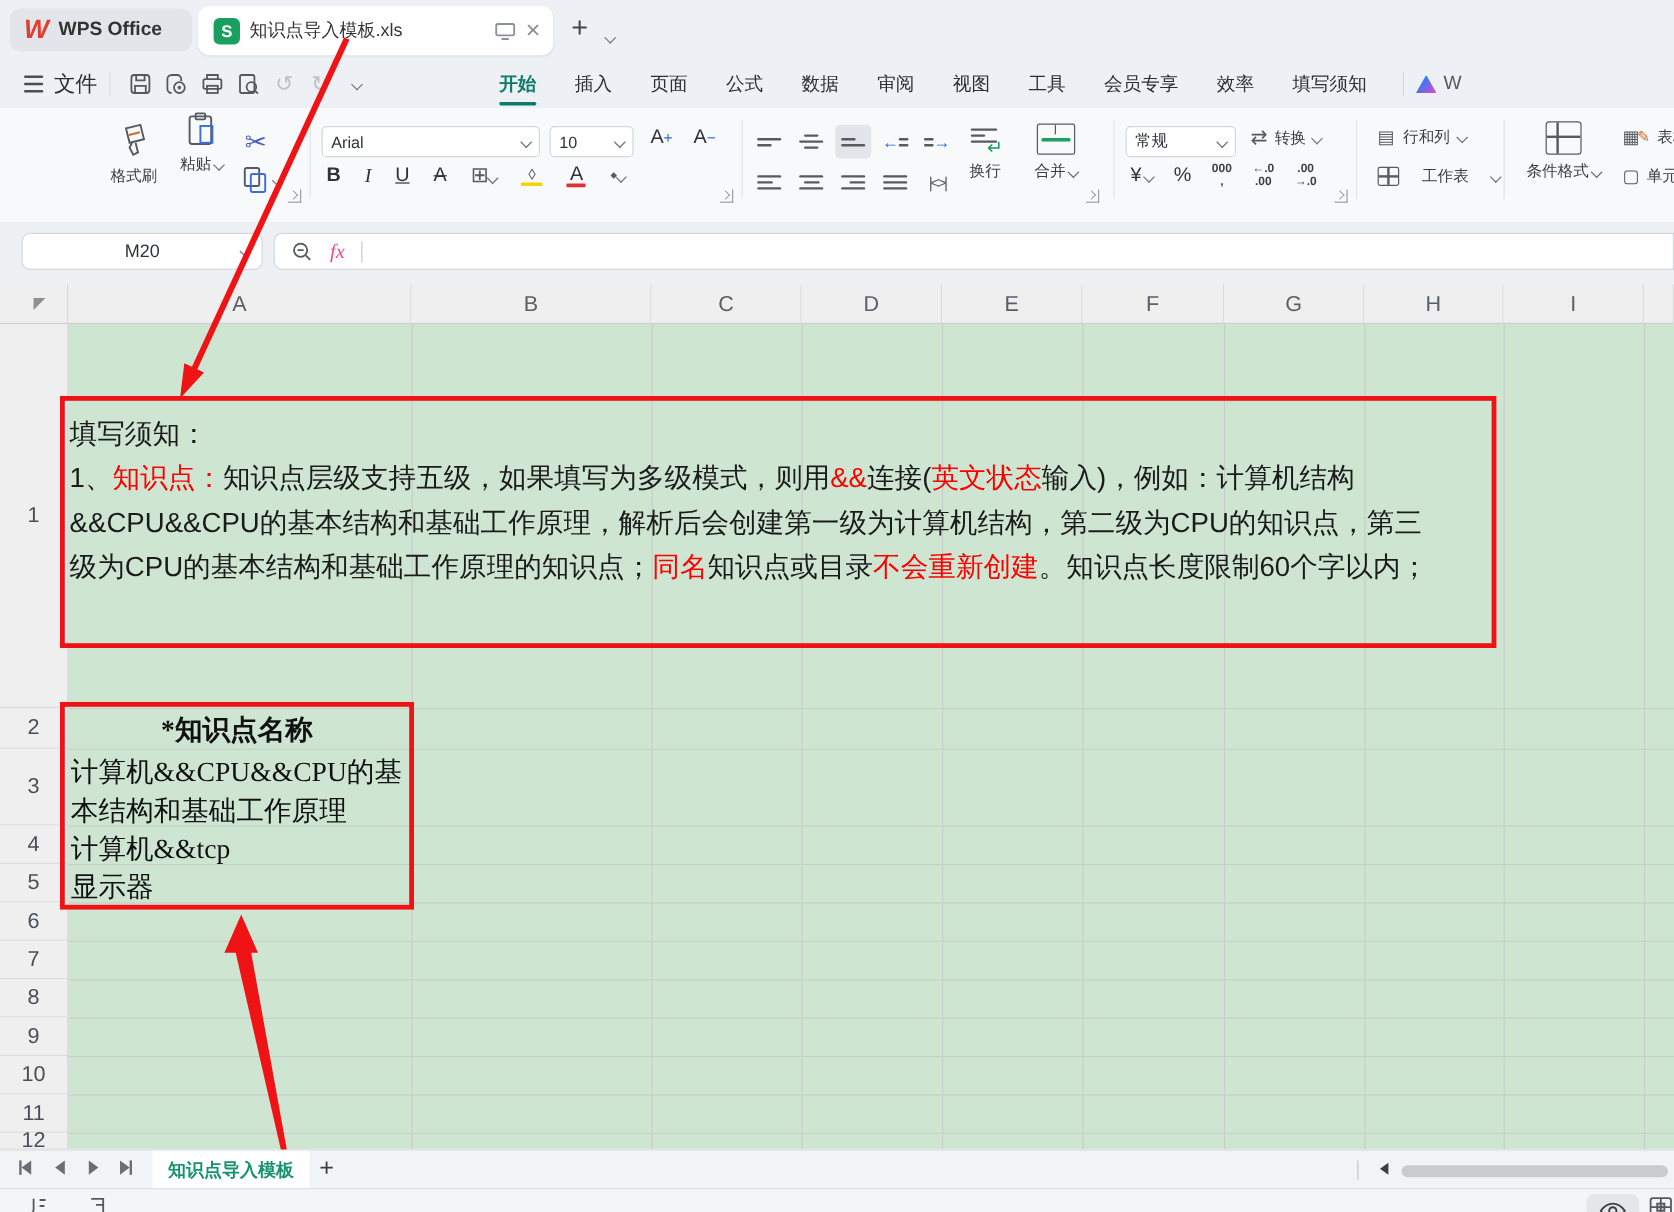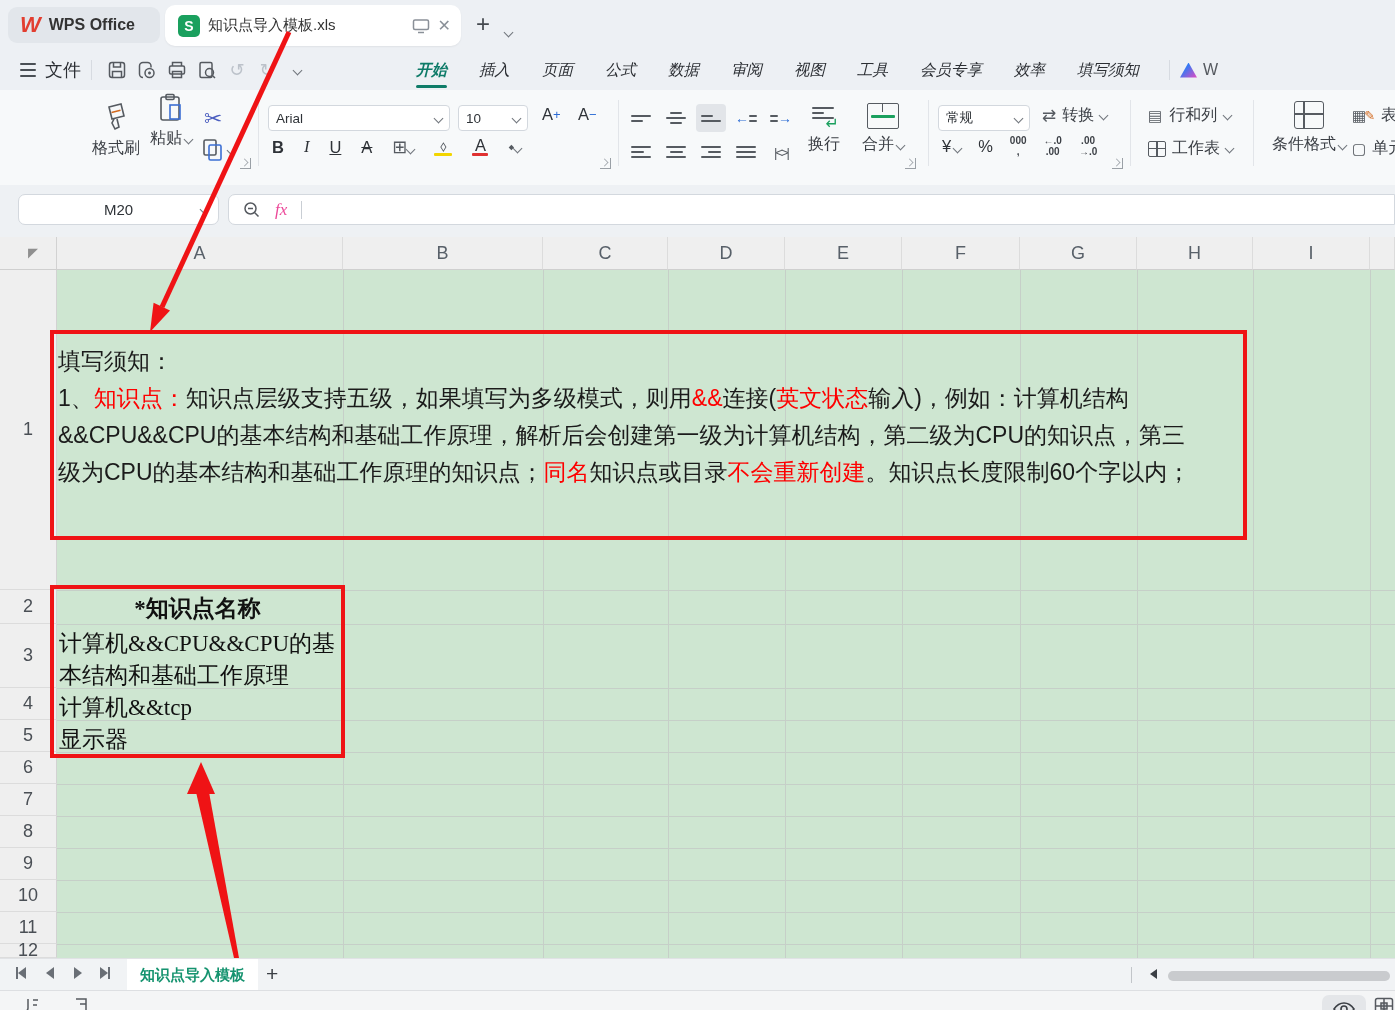--- a/index.html
+++ b/index.html
@@ -23,39 +23,39 @@
   .newtab{left:476px;top:12px;font-size:24px;color:#45494f;line-height:1;}
   .chev{display:inline-block;width:6px;height:6px;border-right:1.6px solid #70757c;border-bottom:1.6px solid #70757c;transform:rotate(45deg);}
   
   .menurow{left:0;top:50px;width:1395px;height:40px;background:#edf0f4;display:flex;align-items:center;}
   .hamb{margin-left:20px;width:16px;display:flex;flex-direction:column;gap:4px;}
   .hamb i{height:2px;background:#4a4f55;border-radius:1px;}
   .file-lbl{margin-left:9px;font-size:18px;color:#2b2e33;}
   .vdiv{width:1px;height:20px;background:#d7dbe1;margin:0 10px;}
   .qicon{width:30px;height:28px;display:flex;align-items:center;justify-content:center;color:#55595f;}
   .qicon.dis{color:#bcc2ca;}
-  .menu-tabs{display:flex;align-items:center;gap:0;margin-left:88px;font-style:italic;}
+  .menu-tabs{display:flex;align-items:center;gap:0;margin-left:88px;}
   .menu-tab{position:relative;padding:0 16px;font-size:15.5px;color:#2b2e33;height:40px;display:flex;align-items:center;white-space:nowrap;}
   .menu-tab.active{color:#0e7b68;font-weight:bold;}
   .menu-tab.active::after{content:"";position:absolute;left:16px;right:16px;bottom:2px;height:3px;background:#0e7b68;border-radius:2px;}
   .ai-logo{width:17px;height:15px;clip-path:polygon(50% 0,100% 100%,0 100%);background:linear-gradient(135deg,#2f7bf5 30%,#e649c0);}
   
   .ribbon{left:0;top:90px;width:1395px;height:95px;background:#f7f9fa;border-bottom:1px solid #e2e5e9;}
   .rsep{position:absolute;top:10px;width:1px;height:66px;background:#e2e5e9;}
   .rbtn{position:absolute;display:flex;flex-direction:column;align-items:center;gap:5px;font-size:13px;color:#3b3f45;}
   .rrow{position:absolute;display:flex;align-items:center;}
   .rsel{display:flex;align-items:center;justify-content:space-between;background:#fff;border:1px solid #d3d8de;border-radius:4px;padding:0 7px;font-size:13.5px;color:#2f3338;height:26px;box-sizing:border-box;}
   .glyph{font-size:16.5px;color:#2f3338;}
   .ubar{display:block;height:3px;margin-top:1px;border-radius:1px;}
   .bars{display:flex;flex-direction:column;gap:3px;}
   .bars i{display:block;height:2px;background:#565b61;border-radius:1px;}
   .bars.ctr{align-items:center;} .bars.rgt{align-items:flex-end;}
   .aligncell{width:30px;height:28px;display:flex;align-items:center;justify-content:center;border-radius:4px;}
   .aligncell.on{background:#e2e5e9;}
-  .lbl13{font-size:16px;color:#3b3f45;white-space:nowrap;}
+  .lbl13{font-size:13px;color:#3b3f45;white-space:nowrap;}
   .expander{position:absolute;width:10px;height:10px;border-right:1.5px solid #9aa0a6;border-bottom:1.5px solid #9aa0a6;}
   .expander::after{content:"";position:absolute;right:2px;bottom:2px;width:6px;height:6px;border-right:1.5px solid #9aa0a6;border-bottom:1.5px solid #9aa0a6;transform:rotate(-45deg) scale(.8);}
   .minigrid{width:16px;height:14px;border:1.5px solid #565b61;border-radius:2px;position:relative;}
   .minigrid::before{content:"";position:absolute;left:0;right:0;top:45%;height:1.5px;background:#565b61;}
   .minigrid::after{content:"";position:absolute;top:0;bottom:0;left:45%;width:1.5px;background:#565b61;}
   .stack2{display:flex;flex-direction:column;line-height:1;align-items:center;font-size:10px;color:#3b3f45;gap:1px;}
   
   .formularow{left:0;top:185px;width:1395px;height:47px;background:#eef1f4;}
   .namebox{left:18px;top:9px;width:199px;height:29px;background:#fff;border:1px solid #d3d8de;border-radius:7px;
            display:flex;align-items:center;justify-content:center;font-size:15px;color:#2f3338;position:absolute;}
@@ -368,21 +368,21 @@
         </span>
     </div>
     <div class="expander" style="left:1112px;top:68px;"></div>
     <div class="rsep" style="left:1130px;"></div>
 
     <div class="rrow" style="left:1148px;top:15px;gap:7px;">
       <span style="font-size:15px;color:#565b61;">▤</span>
         <span class="lbl13">行和列</span>
         <span class="chev"></span>
     </div>
-    <div class="rrow" style="left:1148px;top:48px;gap:6px;">
+    <div class="rrow" style="left:1148px;top:48px;gap:19px;">
       <span class="minigrid"></span>
         <span class="lbl13">工作表</span>
         <span class="chev"></span>
     </div>
     <div class="rsep" style="left:1253px;"></div>
 
     <div class="rbtn" style="left:1272px;top:11px;">
       <span style="display:inline-block;width:28px;height:26px;border:1.6px solid #565b61;border-radius:3px;position:relative;">
         <span style="position:absolute;left:8px;top:0;bottom:0;width:1.6px;background:#565b61;"></span>
         <span style="position:absolute;left:0;right:0;top:11px;height:1.6px;background:#565b61;"></span>

